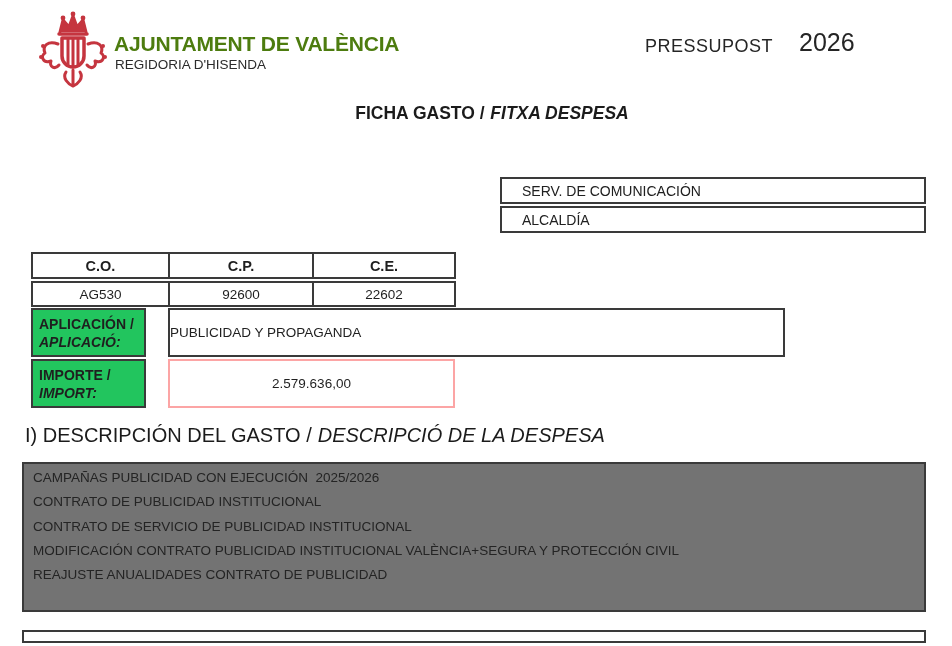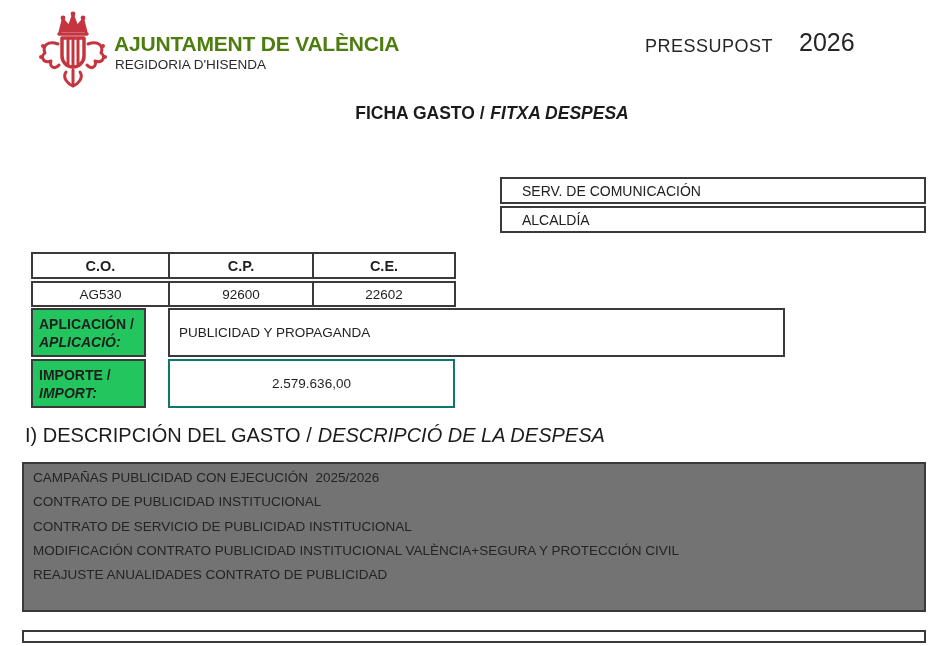--- a/index.html
+++ b/index.html
@@ -38,22 +38,22 @@
   .codes-val{top:281px;height:26px;font-size:13.5px;}
   .c-co{left:31px;width:139px;}
   .c-cp{left:168px;width:146px;}
   .c-ce{left:312px;width:144px;}
 
   
   .lbl-cell{left:31px;width:115px;height:49px;border:2px solid #3a3a3a;box-sizing:border-box;display:flex;flex-direction:column;justify-content:center;padding-left:6px;font-size:14px;font-weight:bold;line-height:18px;background:#22c55e;}
   .lbl-cell .va{font-style:italic;}
   .app-row{top:308px;}
   .imp-row{top:359px;}
-  .app-val{left:168px;top:308px;width:617px;height:49px;display:flex;align-items:center;padding-left:9px;font-size:13.5px;box-sizing:border-box;border:2px solid #3a3a3a;background:#fff;}
-  .imp-val{left:168px;top:359px;width:287px;height:49px;display:flex;align-items:center;justify-content:center;font-size:13.5px;box-sizing:border-box;border:2px solid #0f766e;background:#fff;}
+  .app-val{left:168px;top:308px;width:617px;height:49px;display:flex;align-items:center;font-size:13.5px;box-sizing:border-box;border:2px solid #3a3a3a;background:#fff;}
+  .imp-val{left:168px;top:359px;width:287px;height:49px;display:flex;align-items:center;justify-content:center;font-size:13.5px;box-sizing:border-box;border:2px solid #fca5a5;background:#fff;}
 
   
   .section-hdr{left:25px;top:424px;font-size:20px;font-weight:normal;color:#1b1b1b;white-space:nowrap;}
   .section-hdr .va{font-style:italic;margin-left:0.3em;}
 
   
   .desc-box{left:22px;top:462px;width:904px;height:150px;border:2px solid #3a3a3a;box-sizing:border-box;padding:2px 0 0 9px;background:#737373;}
   .desc-line{font-size:13.5px;line-height:24.3px;color:#242424;white-space:pre;}
 
   

